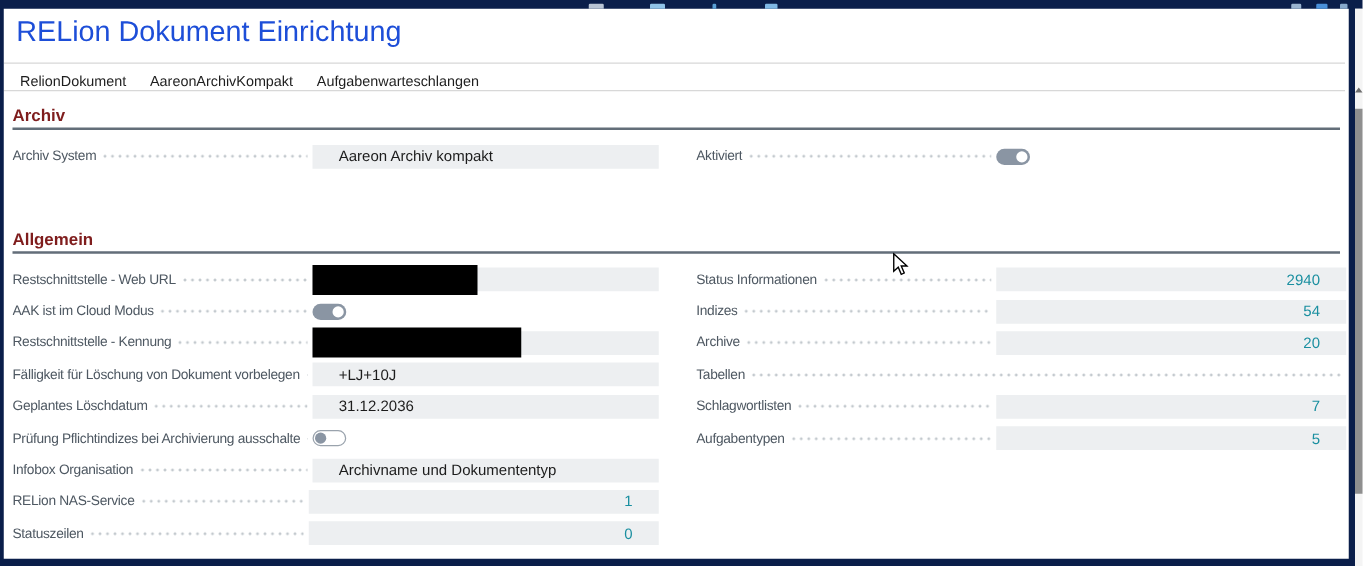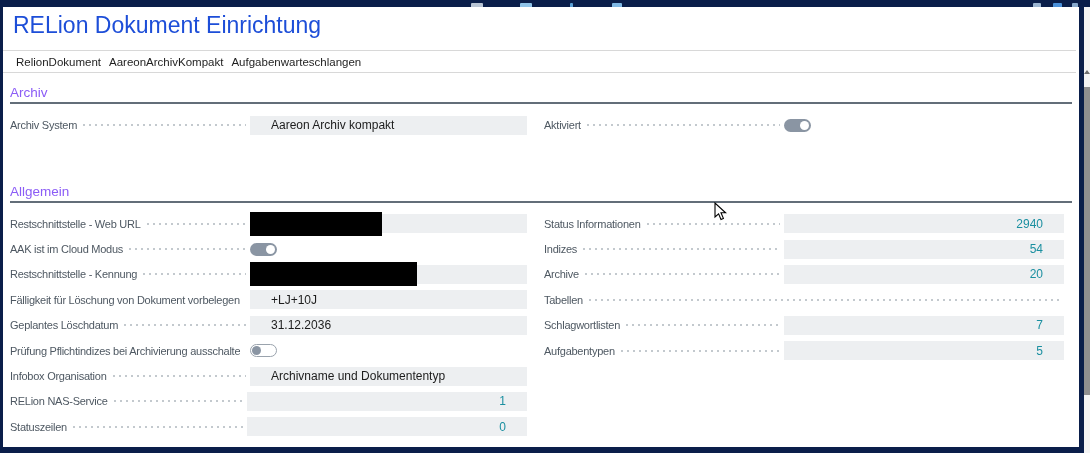--- a/index.html
+++ b/index.html
@@ -20,27 +20,27 @@
   .border-bottom{position:absolute;left:0;top:447px;width:1084px;height:6px;background:var(--navy);z-index:5}
   
   .scroll-strip{position:absolute;left:1084px;top:7px;width:6px;height:446px;background:#f4f4f4;z-index:6}
   .scroll-up{width:0;height:0;border-left:3px solid transparent;border-right:3px solid transparent;
     border-bottom:4px solid #6e6e6e;margin:63px auto 0 auto}
   .scroll-thumb{position:absolute;left:0;top:80px;width:6px;height:308px;background:#8f8f8f}
   
   .page-title{position:absolute;left:13px;top:12px;font-size:23px;font-weight:400;color:#1d4ed8;white-space:nowrap}
   .menubar{position:absolute;left:3px;top:50px;width:1073px;height:23px;
     border-top:1px solid #d8d8d8;border-bottom:1px solid #d8d8d8;
-    display:flex;align-items:center;padding-left:13px;gap:8px}
+    display:flex;align-items:flex-end;padding-left:13px;gap:19px}
   .menu-item{font-size:11.5px;color:#1e1e1e;white-space:nowrap;cursor:pointer}
   
-  .sec-title{position:absolute;left:10px;font-size:13.5px;font-weight:normal;color:#8b5cf6}
+  .sec-title{position:absolute;left:10px;font-size:13.5px;font-weight:bold;color:#7f1d1d}
   .sec-rule{position:absolute;left:10px;width:1062px;height:2px;background:var(--rule)}
   .fgrid{position:absolute;left:10px;width:1062px;display:grid;
-    grid-template-columns:517px 520px;column-gap:17px;grid-auto-flow:column}
+    grid-template-columns:517px 520px;column-gap:30px;grid-auto-flow:column}
   .frow{display:flex;align-items:center;min-width:0}
   .flabel{font-size:11px;letter-spacing:-0.25px;color:var(--label);white-space:nowrap;
     flex:0 1 auto;min-width:0;overflow:hidden}
   .dots{flex:1 1 0;min-width:2px;height:6px;align-self:center;margin:0 4px;
     background:radial-gradient(circle,#c3c9ce 1px,transparent 1.3px) 0 50%/6px 6px repeat-x}
   .ctl{flex:0 0 auto;position:relative}
   .ctlL{width:277px}
   .ctlR{width:280px}
   .field{height:19px;width:100%;background:var(--fieldbg);font-size:12px;color:#1c1c1c;
     display:flex;align-items:center;padding:0 21px;position:relative}

